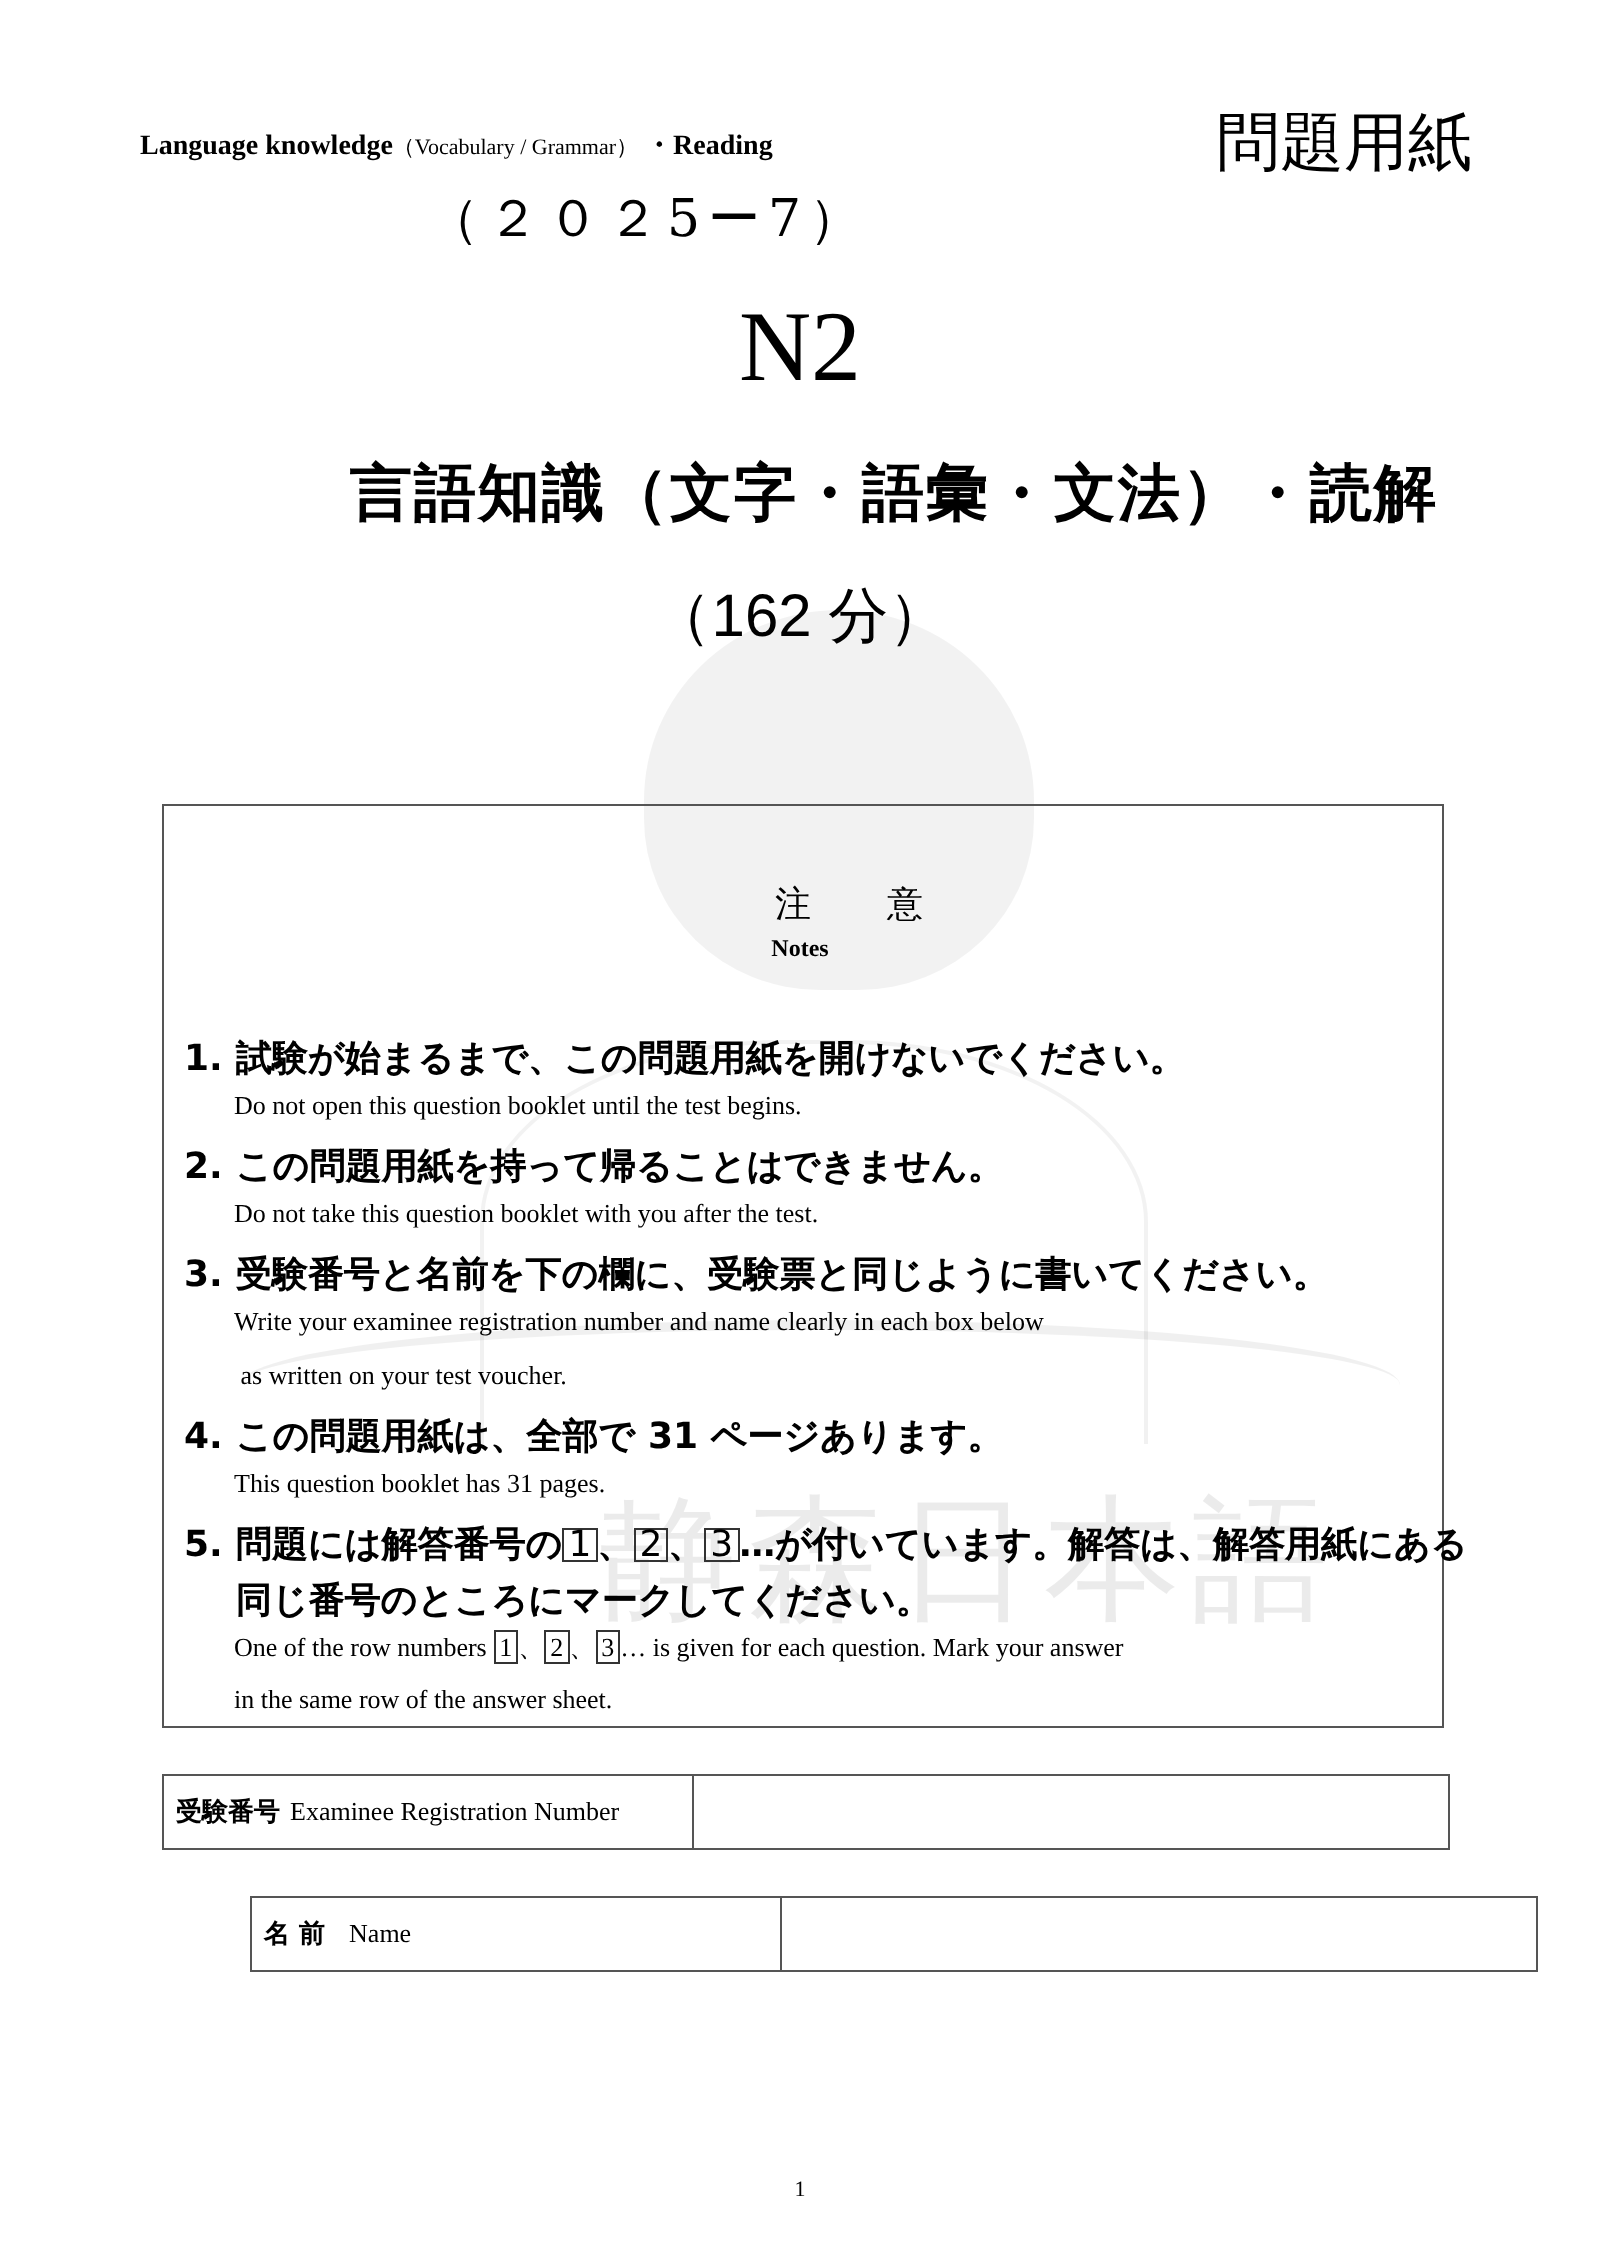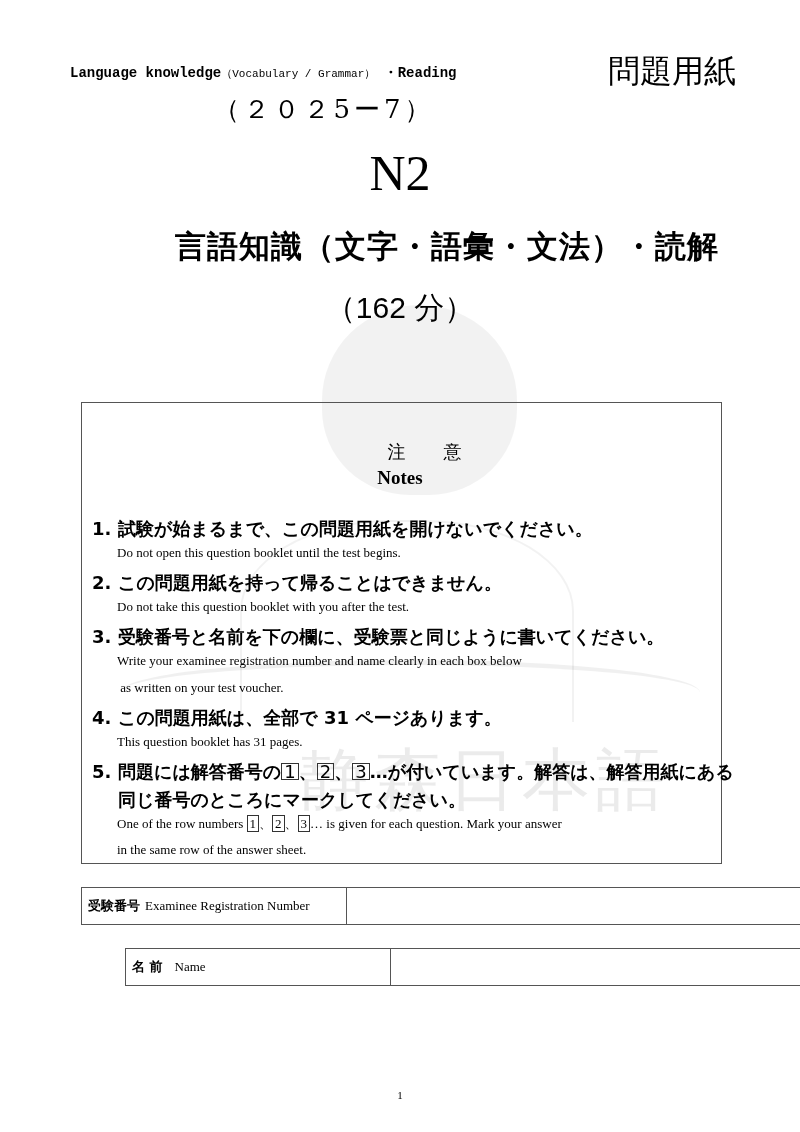--- a/index.html
+++ b/index.html
@@ -1,37 +1,37 @@
 <!DOCTYPE html>
 <html><head>
 <meta charset="utf-8">
 <style>
   html, body { margin:0; padding:0; background:#ffffff; }
   body { width:800px; height:1132px; position:relative; overflow:hidden; color:#000; font-family:"Liberation Serif", serif; }
   .abs { position:absolute; }
-  .header-en { left:58px; top:64px; font-family:Liberation Mono, monospace; font-size:14px; font-weight:bold; white-space:nowrap;padding-left:12px; }
+  .header-en { left:58px; top:64px; font-family:Liberation Serif, serif; font-size:14px; font-weight:bold; white-space:nowrap;padding-left:12px; }
   .header-en .sub { font-weight:normal; font-size:11px; }
   .header-jp { left:608px; top:50px; font-family:"DejaVu Sans", sans-serif; font-size:32px; white-space:nowrap; }
   .edition { left:0; width:648px; top:92px; text-align:center; font-family:"DejaVu Serif", serif; font-size:26px; letter-spacing:4px; }
   .level { left:0; width:800px; top:144px; text-align:center; font-family:"Liberation Serif", serif; font-size:50px; }
   .subject { left:0; width:800px; top:226px; text-align:center; font-family:Liberation Sans, sans-serif; font-weight:bold; font-size:31px; letter-spacing:1px;margin-left:47px; }
   .duration { left:0; width:800px; top:288px; text-align:center; font-family:"Liberation Sans", sans-serif; font-size:30px; }
   
   .wm-head { left:322px; top:305px; width:195px; height:190px; border-radius:50% 50% 45% 45%; background:rgba(0,0,0,0.05); }
   .wm-body { left:240px; top:520px; width:330px; height:200px; border-radius:45% 45% 0 0; border:2px solid rgba(0,0,0,0.05); border-bottom:none; }
   .wm-arc { left:120px; top:660px; width:580px; height:60px; border-top:5px solid rgba(0,0,0,0.06); border-radius:50%; }
   .wm-text { left:300px; top:735px; font-family:"DejaVu Sans", sans-serif; font-size:68px; color:rgba(0,0,0,0.08); letter-spacing:6px; white-space:nowrap; }
   .notes-box { left:81px; top:402px; width:641px; height:462px; border:1px solid #555; box-sizing:border-box; }
   .notes-title { left:0; width:789px; top:440px; text-align:center; font-family:"DejaVu Serif", serif; font-size:18px; letter-spacing:10px;margin-left:35px; }
-  .notes-sub { left:0; width:800px; top:467px; text-align:center; font-family:"Liberation Serif", serif; font-weight:bold; font-size:19px; }
+  .notes-sub { left:0; width:800px; top:467px; text-align:center; font-family:"Liberation Serif", serif; font-weight:bold; font-size:12px; }
   .jp { font-family:"DejaVu Sans", sans-serif; font-weight:bold; font-size:18px; white-space:nowrap; }
   .en { font-family:"Liberation Serif", serif; font-size:13px; white-space:nowrap; }
   .num { display:inline-block; width:26px; }
   .bx { display:inline-block; border:1px solid #333; padding:0 2px; line-height:15px; font-weight:normal; }
-  .form-row { left:81px; width:720px; height:38px; border:1px solid #555; box-sizing:border-box; display:flex;text-align:center; }
+  .form-row { left:81px; width:644px; height:38px; border:1px solid #555; box-sizing:border-box; display:flex;text-align:center; }
   .form-label { width:265px; border-right:1px solid #555; display:flex; align-items:center; padding-left:6px; box-sizing:border-box; white-space:nowrap; }
   .form-label .lj { font-family:"DejaVu Sans", sans-serif; font-weight:bold; font-size:13px; }
   .form-label .le { font-family:"Liberation Serif", serif; font-size:13px; margin-left:5px; }
   .form-input { flex:1; }
   .page-num { left:0; width:800px; top:1089px; text-align:center; font-family:"Liberation Serif", serif; font-size:11px; }
 </style>
 </head>
 <body>
 
 <div class="abs wm-head"></div>

